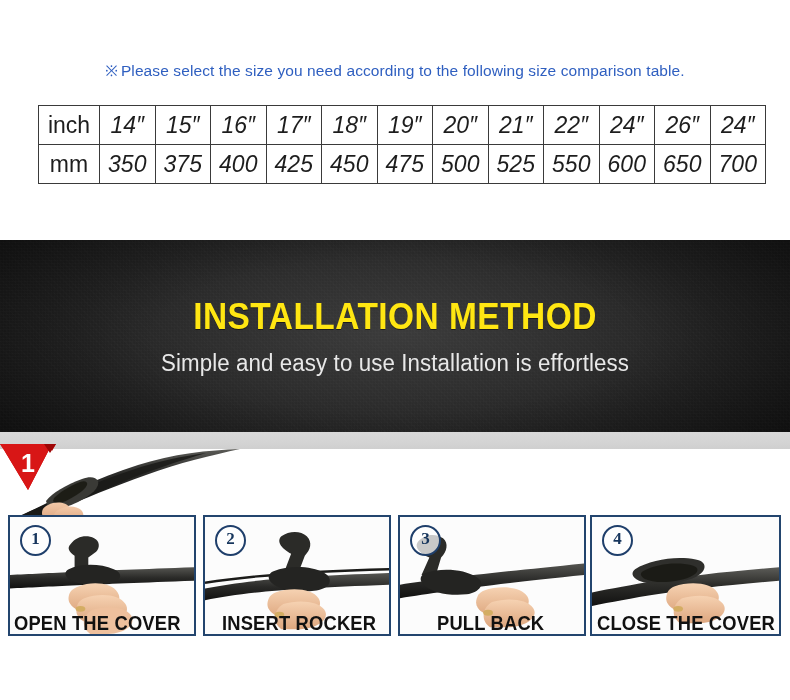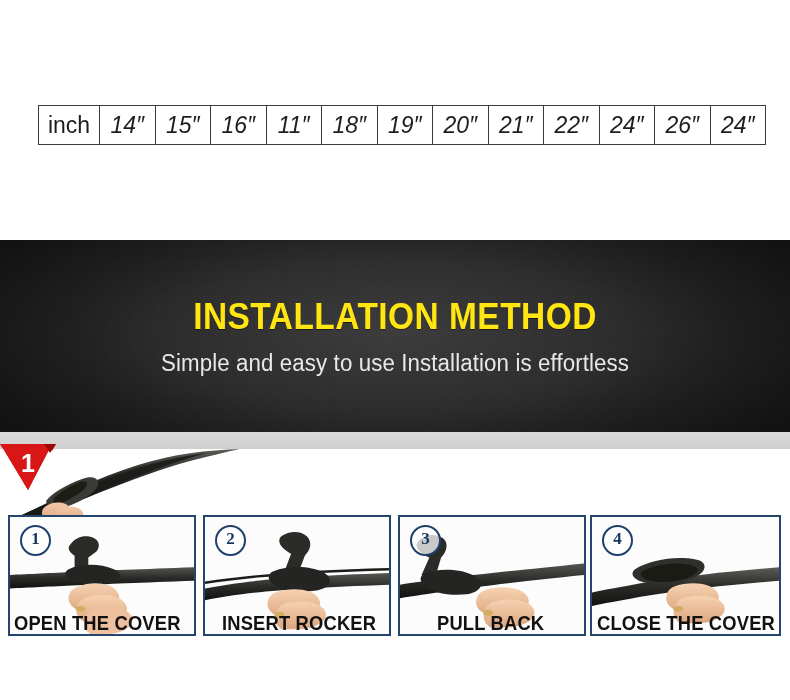--- a/index.html
+++ b/index.html
@@ -251,38 +251,56 @@
     width: 790px;
     height: 27px;
     background: #ffffff;
   }
 </style>
 </head>
 <body>
 
 <div class="size-section">
 
+  <div class="size-note">
+    <span class="mark">※</span><span>Please select the size you need according to the following size comparison table.</span>
+  </div>
 
   <div class="size-table-wrap">
     <table class="size-table">
       <tbody>
         <tr>
           <td class="rowhead">inch</td>
           <td class="cell">14″</td>
           <td class="cell">15″</td>
           <td class="cell">16″</td>
-          <td class="cell">11″</td>
+          <td class="cell">17″</td>
           <td class="cell">18″</td>
           <td class="cell">19″</td>
           <td class="cell">20″</td>
           <td class="cell">21″</td>
           <td class="cell">22″</td>
           <td class="cell">24″</td>
           <td class="cell">26″</td>
           <td class="cell">24″</td>
+        </tr>
+        <tr>
+          <td class="rowhead">mm</td>
+          <td class="cell">350</td>
+          <td class="cell">375</td>
+          <td class="cell">400</td>
+          <td class="cell">425</td>
+          <td class="cell">450</td>
+          <td class="cell">475</td>
+          <td class="cell">500</td>
+          <td class="cell">525</td>
+          <td class="cell">550</td>
+          <td class="cell">600</td>
+          <td class="cell">650</td>
+          <td class="cell">700</td>
         </tr>
       </tbody>
     </table>
   </div>
 </div>
 
 <div class="banner">
   <div class="banner-noise"></div>
   <div class="banner-vignette"></div>
   <div class="banner-title">INSTALLATION METHOD</div>

